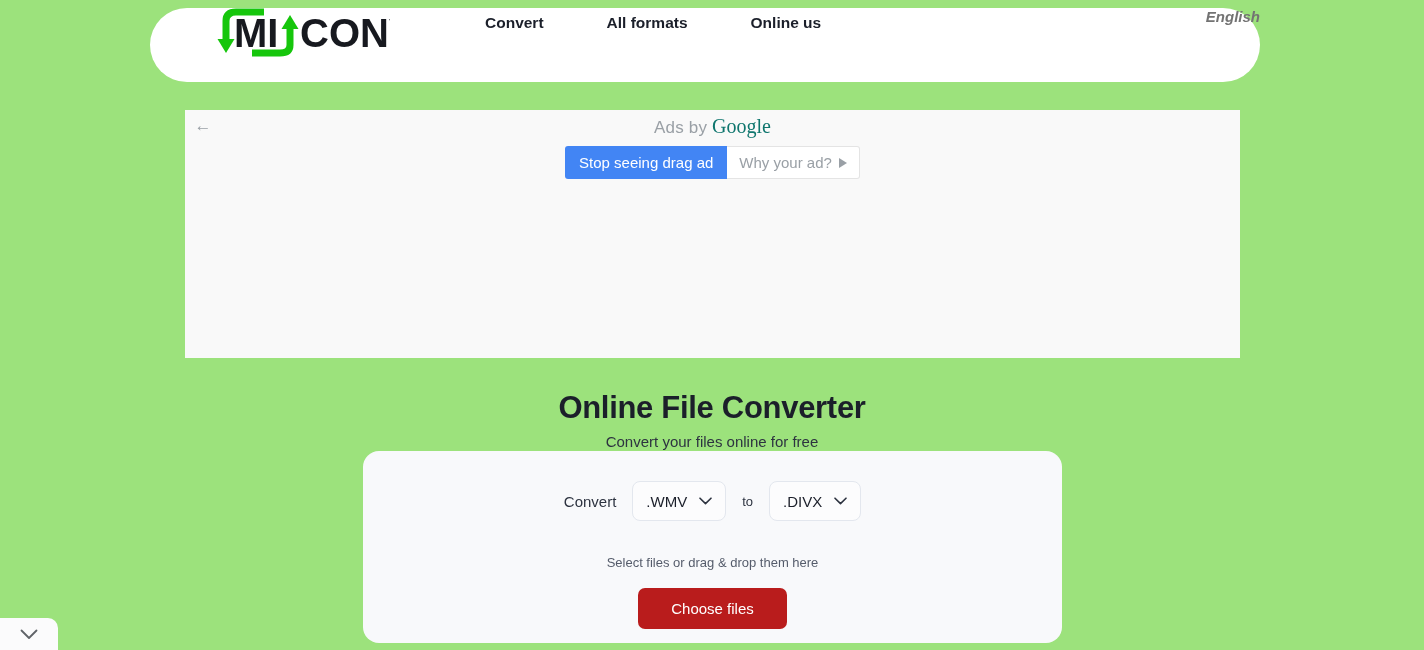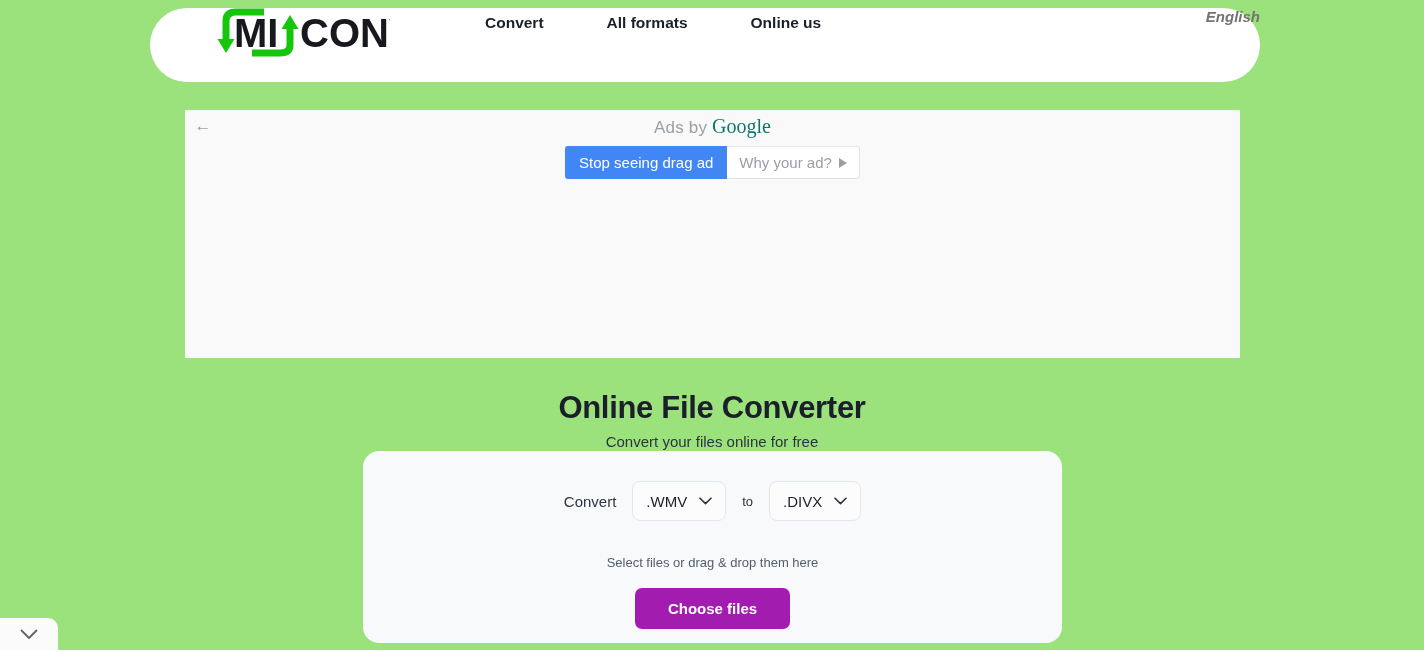--- a/index.html
+++ b/index.html
@@ -216,24 +216,24 @@
     text-align: center;
     font-size: 13px;
     color: #555c6b;
     margin-top: 34px;
   }
   .choose-wrap {
     text-align: center;
     margin-top: 18px;
   }
   .btn-choose {
-    background: #a21caf;
+    background: #b91c1c;
     color: #ffffff;
     font-size: 15px;
-    font-weight: bold;
+    font-weight: normal;
     border: none;
     border-radius: 7px;
     padding: 12px 33px;
     cursor: pointer;
     font-family: "Liberation Sans", sans-serif;
   }
 
   
   .bottom-tab {
     position: absolute;

